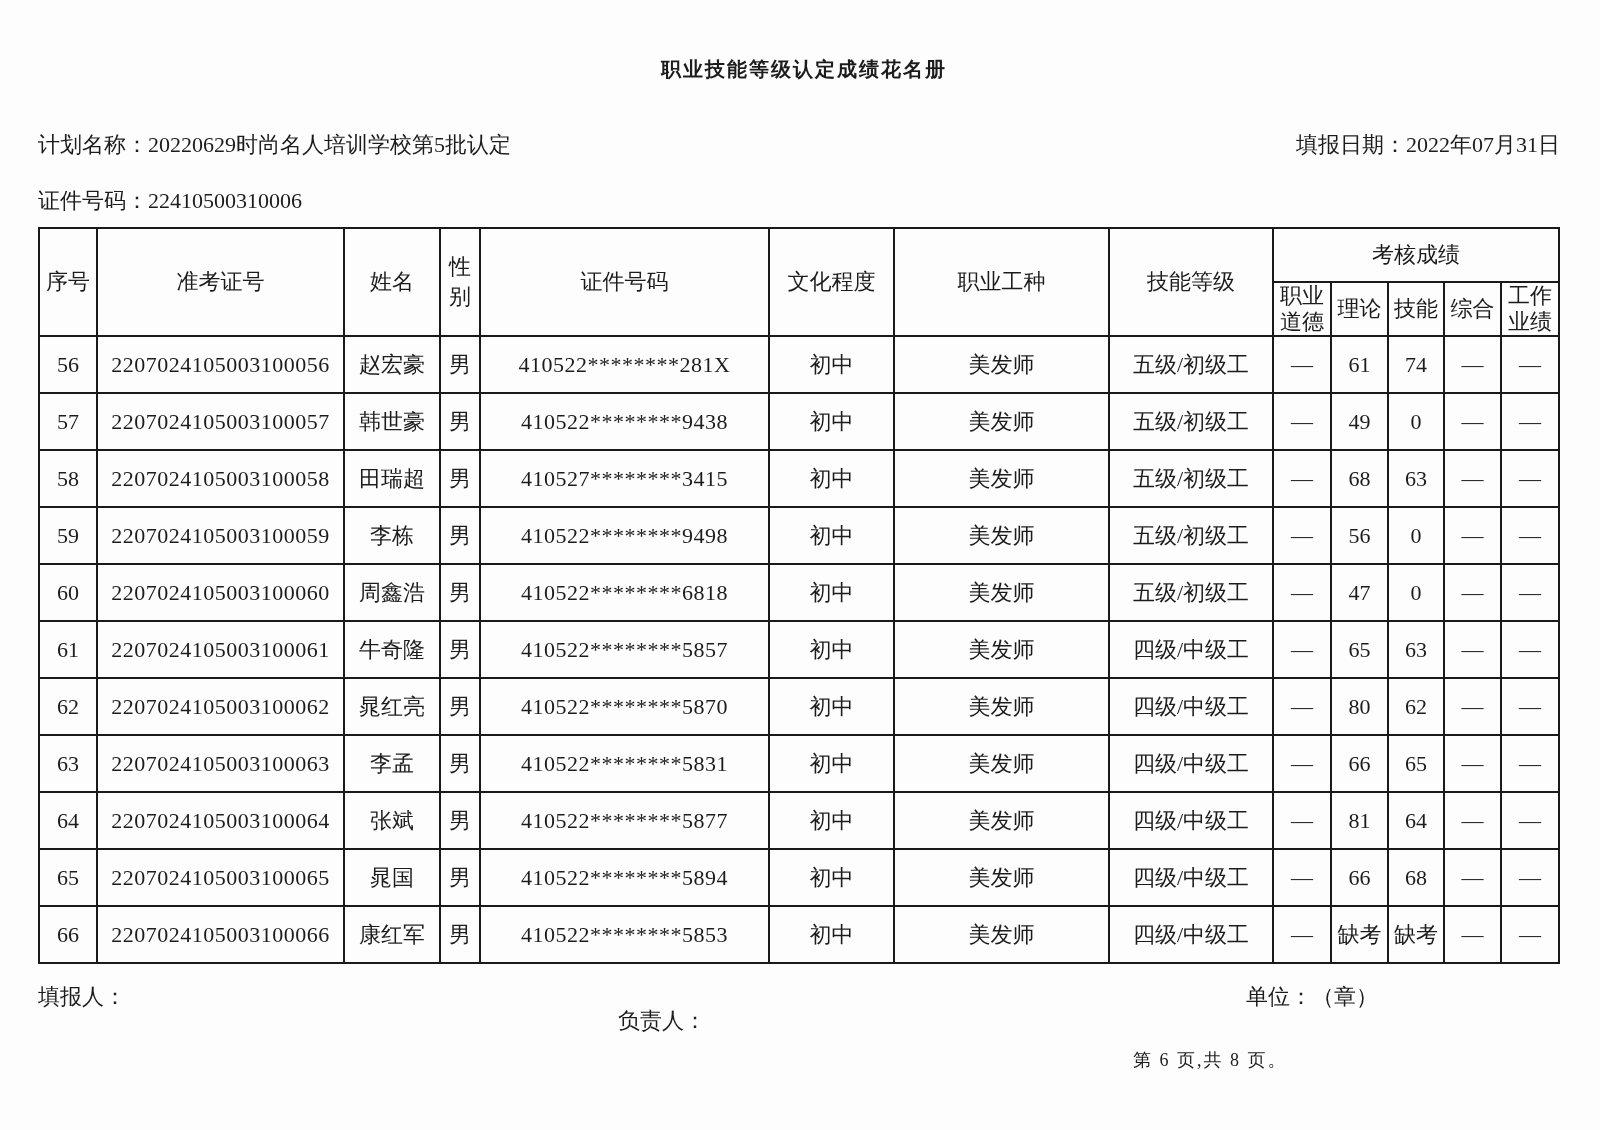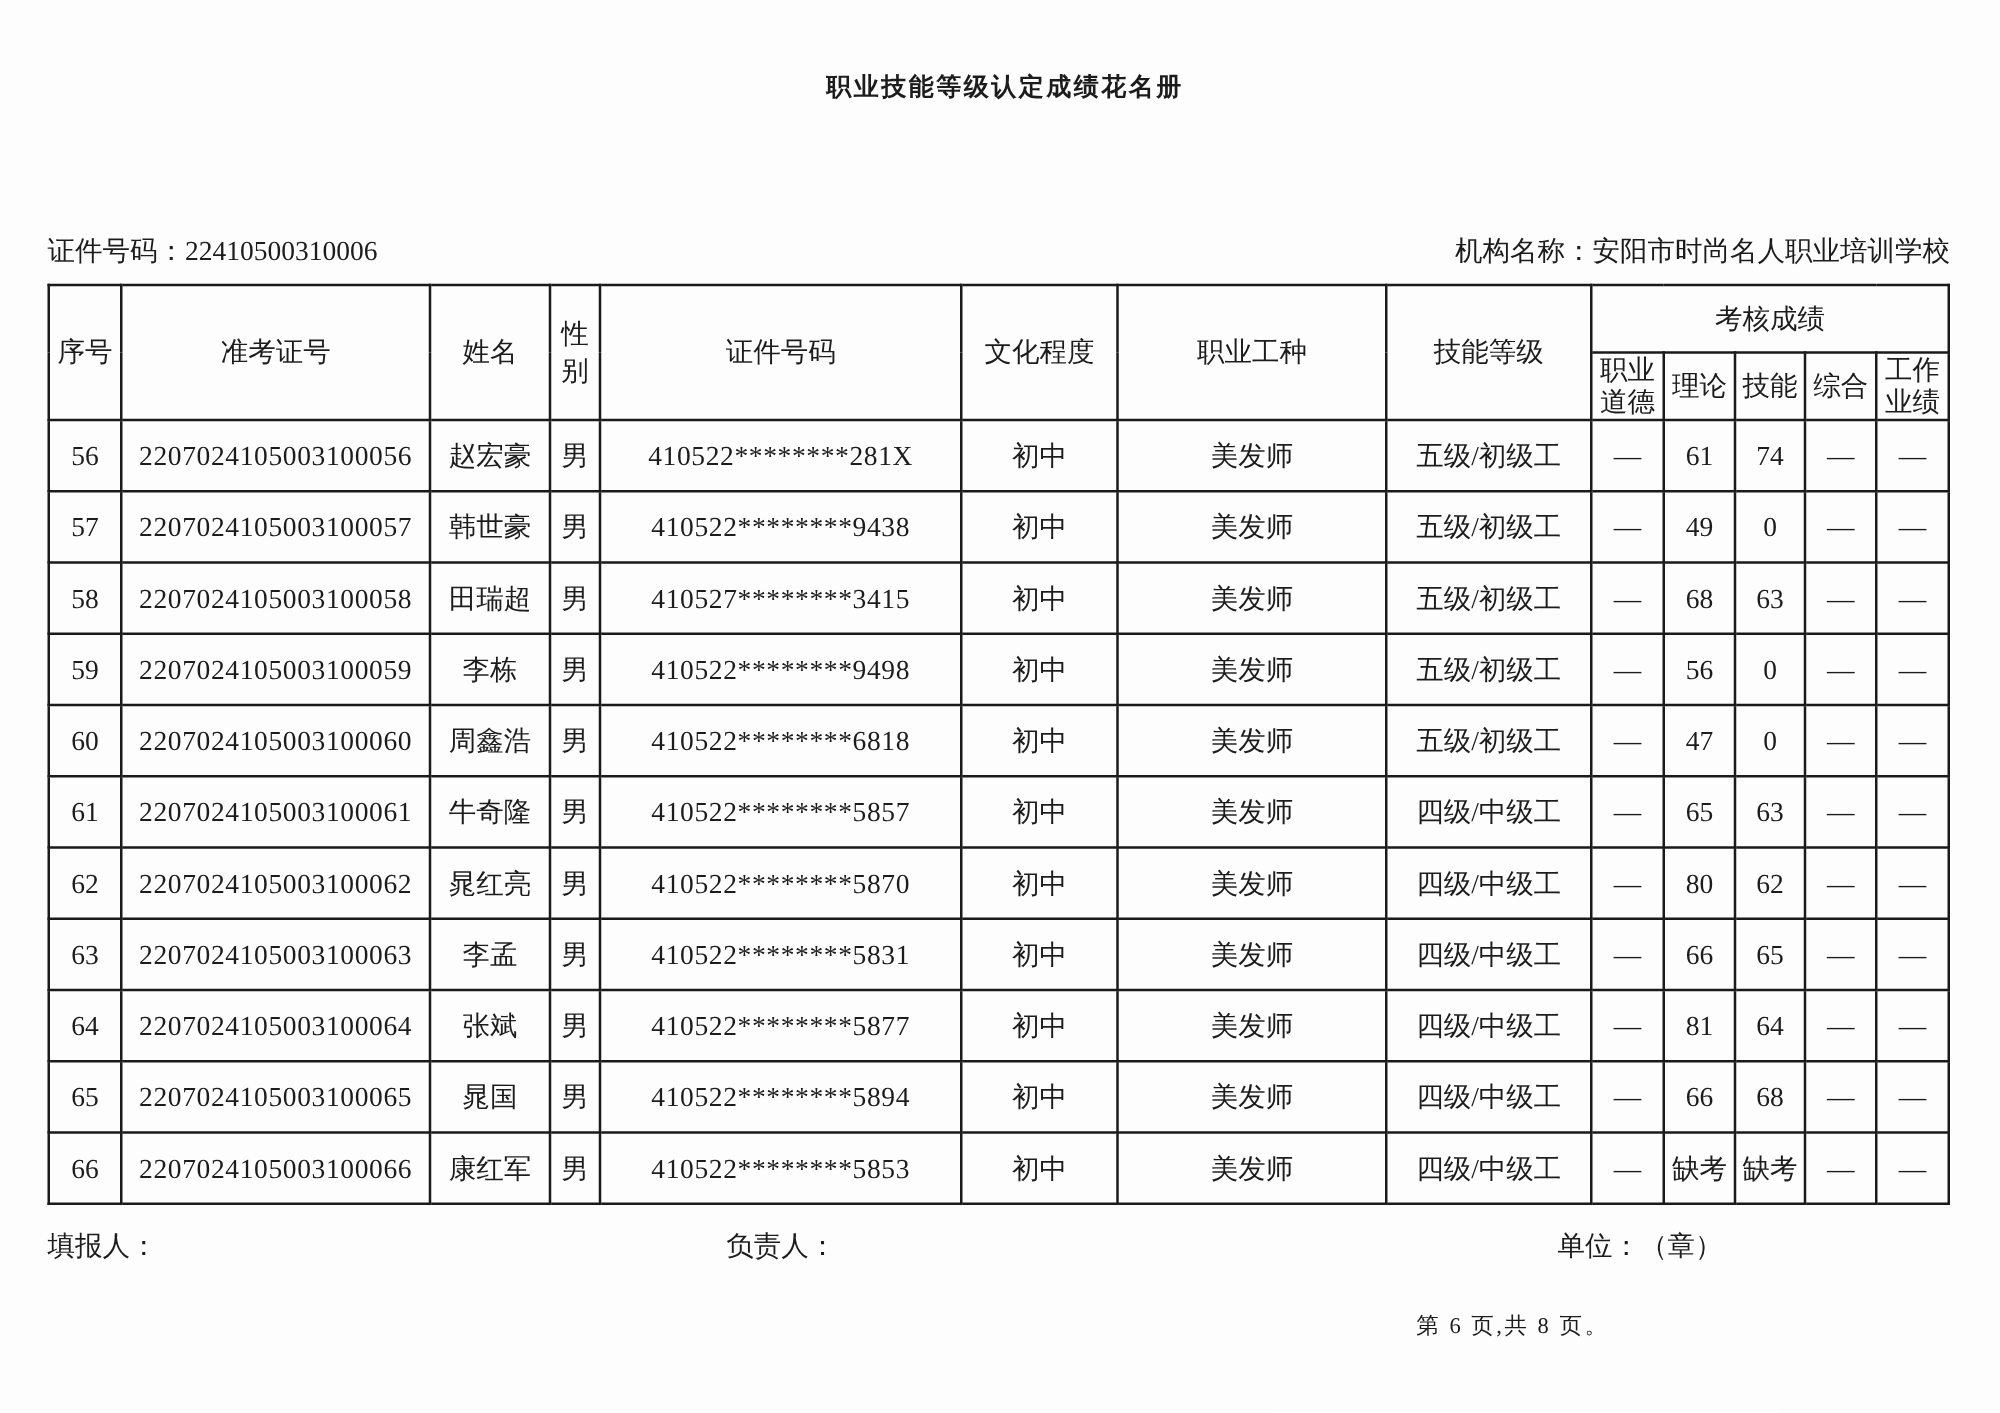--- a/index.html
+++ b/index.html
@@ -33,39 +33,42 @@
     padding:0 2px; overflow:hidden;
   }
   .roster thead tr.hdr-top th { height:52px; }
   .roster thead tr.hdr-sub th { height:52px; line-height:26px; }
   .roster tbody tr { height:57px; }
   .roster td.num-cell { letter-spacing:0.5px;margin-left:41px; }
 
   .sign-line { position:absolute; top:982px; left:38px; width:1522px; height:30px; font-size:22px; }
   .sign-line .sign-item { position:absolute; top:0; white-space:nowrap; }
   .sign-filler  { left:0;font-family:Liberation Serif, serif; }
-  .sign-manager { left:543px; }
+  .sign-manager { left:580px;margin-top:24px; }
   .sign-unit    { left:1208px;text-align:center; }
 
   .page-number {
     position:absolute; top:1048px; left:1133px;
     font-size:18px; letter-spacing:2px; white-space:nowrap;
   }
 </style>
 </head>
 <body>
 
 <div class="page">
 
   <h1 class="doc-title">职业技能等级认定成绩花名册</h1>
 
+  <div class="meta-line row1">
+    <span><span>计划名称：</span><span>20220629时尚名人培训学校第5批认定</span></span>
+    <span><span>填报日期：</span><span>2022年07月31日</span></span>
+  </div>
 
   <div class="meta-line row2">
     <span><span>证件号码：</span><span>22410500310006</span></span>
-    <span><span>机构名称：</span><span>安阳市时尚名人职业培训学校</span></span>
   </div>
 
   <table class="roster">
     <colgroup>
       <col style="width:58px">
         <col style="width:247px">
         <col style="width:96px">
         <col style="width:40px">
       <col style="width:289px">
         <col style="width:125px">

